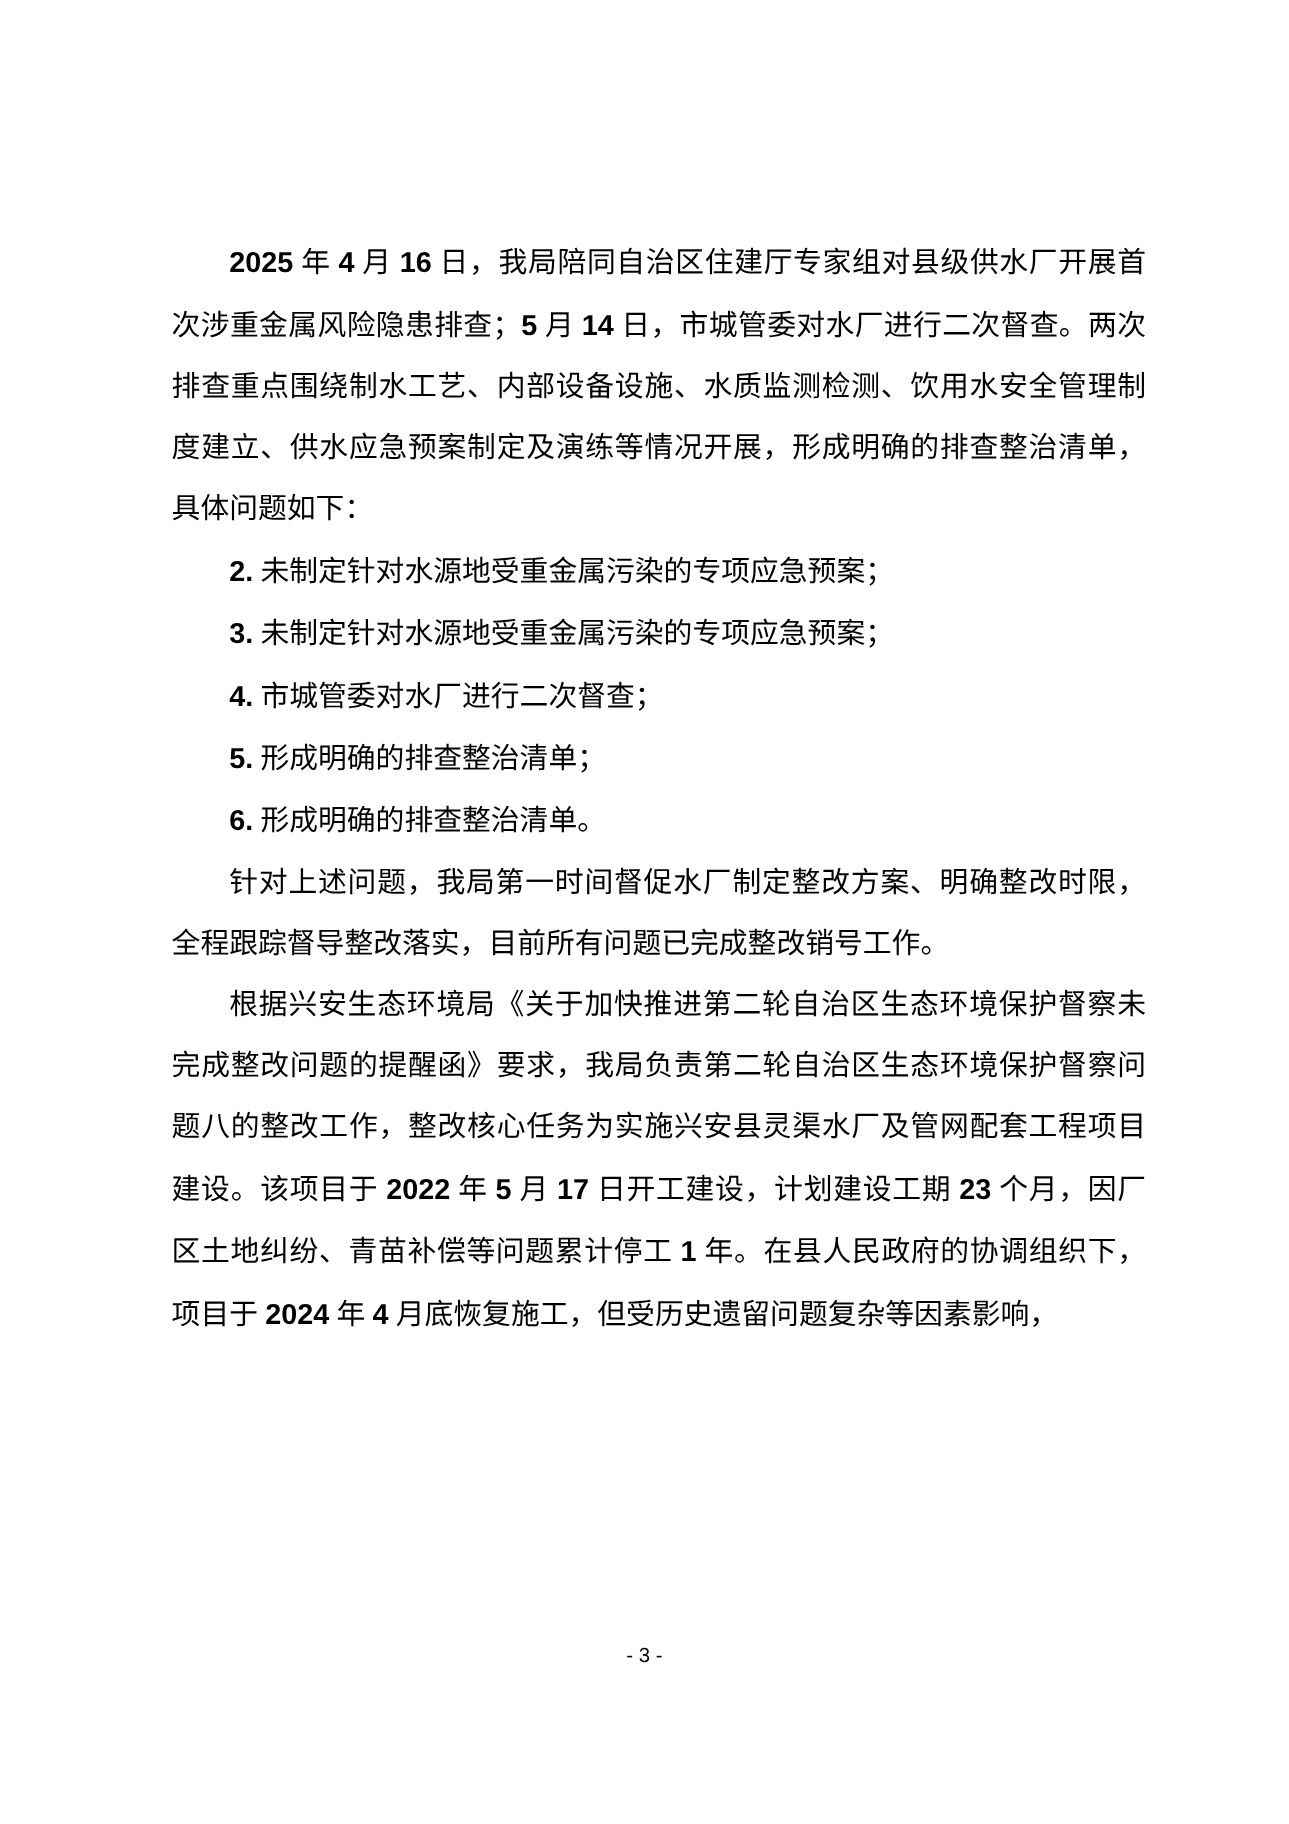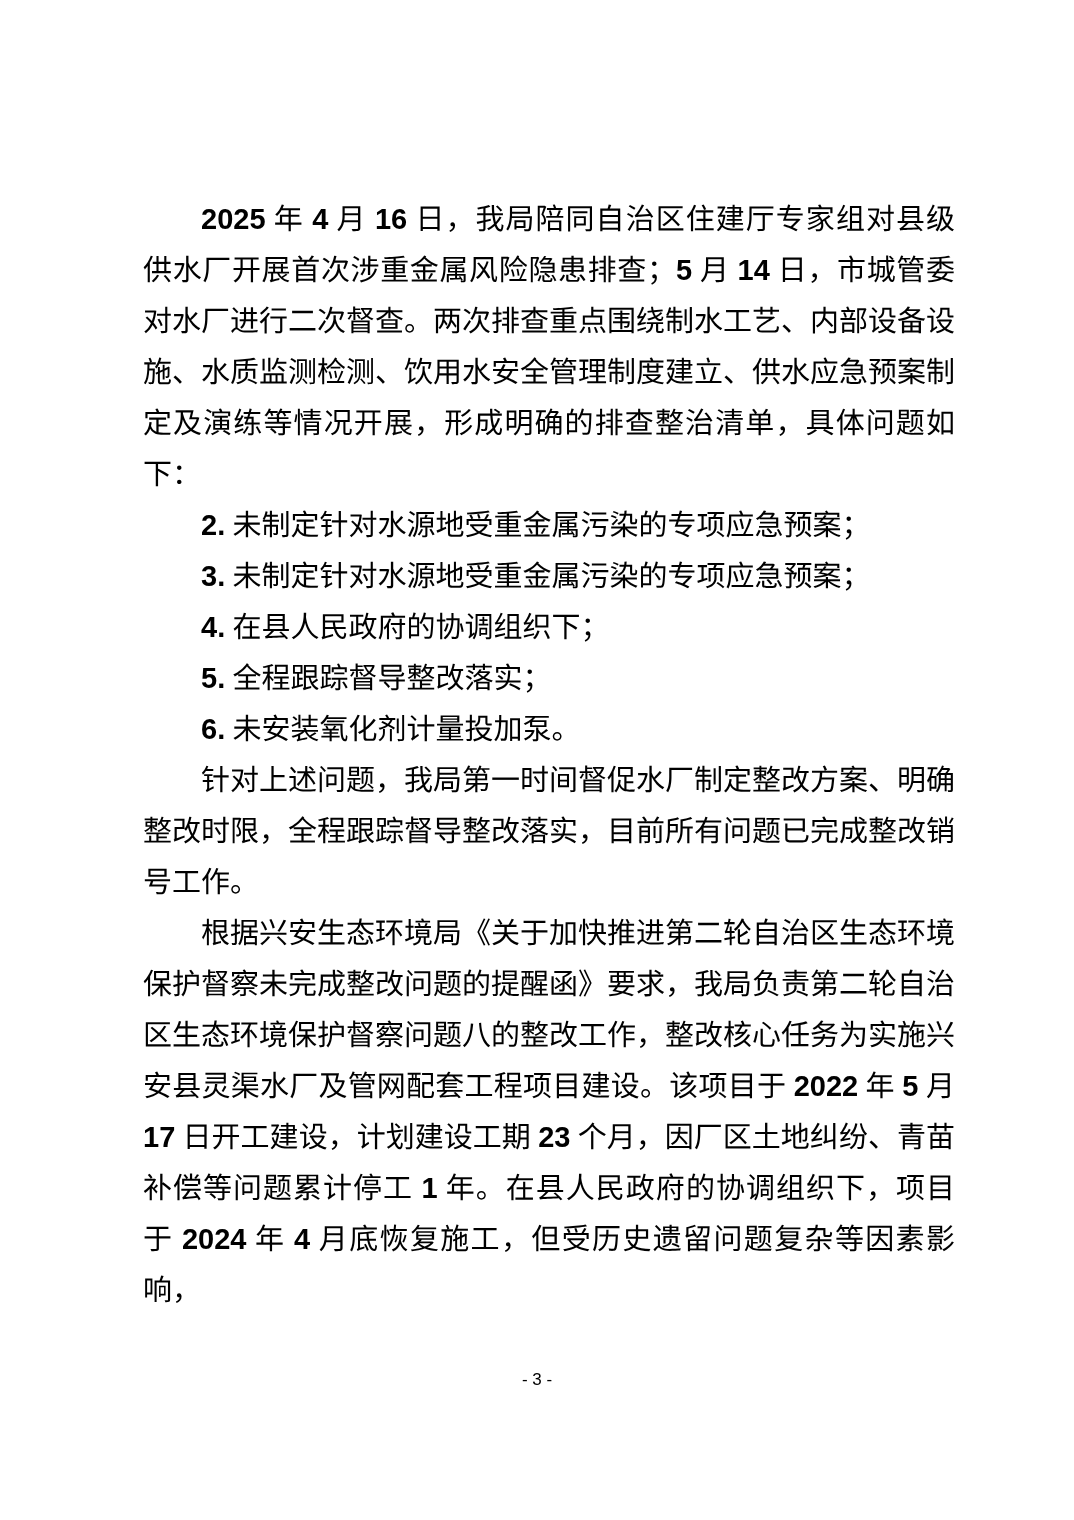--- a/index.html
+++ b/index.html
@@ -18,21 +18,21 @@
   }
   .content {
     position: absolute;
     left: 143px;
     top: 194px;
     width: 812px;
   }
   .content p {
     margin: 0;
     padding: 0;
-    font-size: 29px;
+    font-size: 24px;
     line-height: 51px;
     text-indent: 2em;
     text-align: justify;
     text-justify: inter-character;
     color: #000000;
   }
   .content p.heading span {
     font-weight: 700;
   }
   .num {
@@ -52,20 +52,20 @@
   }
 </style>
 </head>
 <body>
 
 <div class="page">
   <div class="content">
     <p><span class="num">2025</span><span> 年 </span><span class="num">4</span><span> 月 </span><span class="num">16</span><span> 日，我局陪同自治区住建厅专家组对县级供水厂开展首次涉重金属风险隐患排查；</span><span class="num">5</span><span> 月 </span><span class="num">14</span><span> 日，市城管委对水厂进行二次督查。两次排查重点围绕制水工艺、内部设备设施、水质监测检测、饮用水安全管理制度建立、供水应急预案制定及演练等情况开展，形成明确的排查整治清单，具体问题如下：</span></p>
     <p><span class="num">2.</span><span> 未制定针对水源地受重金属污染的专项应急预案；</span></p>
     <p><span class="num">3.</span><span> 未制定针对水源地受重金属污染的专项应急预案；</span></p>
-    <p><span class="num">4.</span><span> 在县人民政府的协调组织下；</span></p>
-    <p><span class="num">5.</span><span> 全程跟踪督导整改落实；</span></p>
-    <p><span class="num">6.</span><span> 未安装氧化剂计量投加泵。</span></p>
+    <p><span class="num">4.</span><span> 市城管委对水厂进行二次督查；</span></p>
+    <p><span class="num">5.</span><span> 形成明确的排查整治清单；</span></p>
+    <p><span class="num">6.</span><span> 形成明确的排查整治清单。</span></p>
     <p><span>针对上述问题，我局第一时间督促水厂制定整改方案、明确整改时限，全程跟踪督导整改落实，目前所有问题已完成整改销号工作。</span></p>
     <p><span>根据兴安生态环境局《关于加快推进第二轮自治区生态环境保护督察未完成整改问题的提醒函》要求，我局负责第二轮自治区生态环境保护督察问题八的整改工作，整改核心任务为实施兴安县灵渠水厂及管网配套工程项目建设。该项目于 </span><span class="num">2022</span><span> 年 </span><span class="num">5</span><span> 月 </span><span class="num">17</span><span> 日开工建设，计划建设工期 </span><span class="num">23</span><span> 个月，因厂区土地纠纷、青苗补偿等问题累计停工 </span><span class="num">1</span><span> 年。在县人民政府的协调组织下，项目于 </span><span class="num">2024</span><span> 年 </span><span class="num">4</span><span> 月底恢复施工，但受历史遗留问题复杂等因素影响，</span></p>
   </div>
   <div class="footer">- 3 -</div>
 </div>
 
 </body></html>

